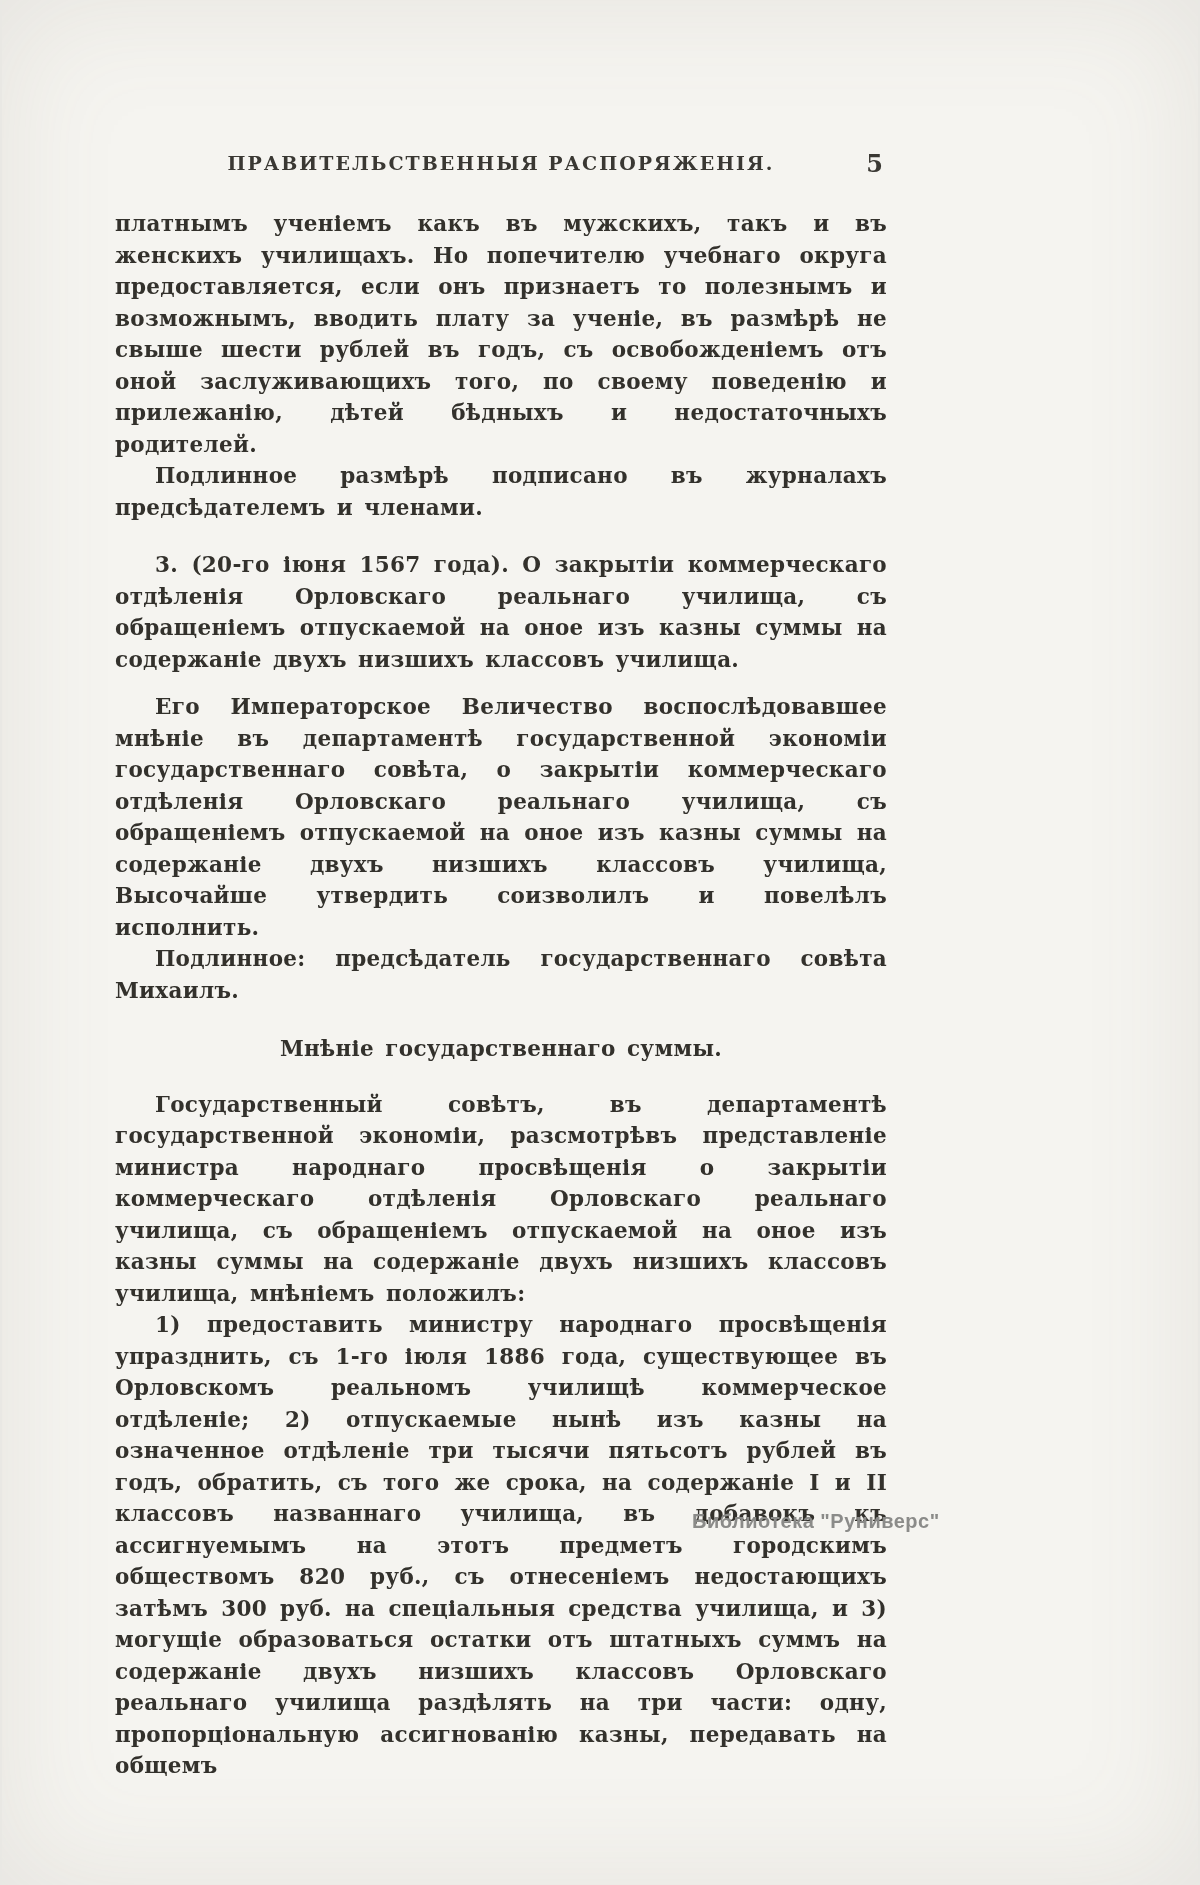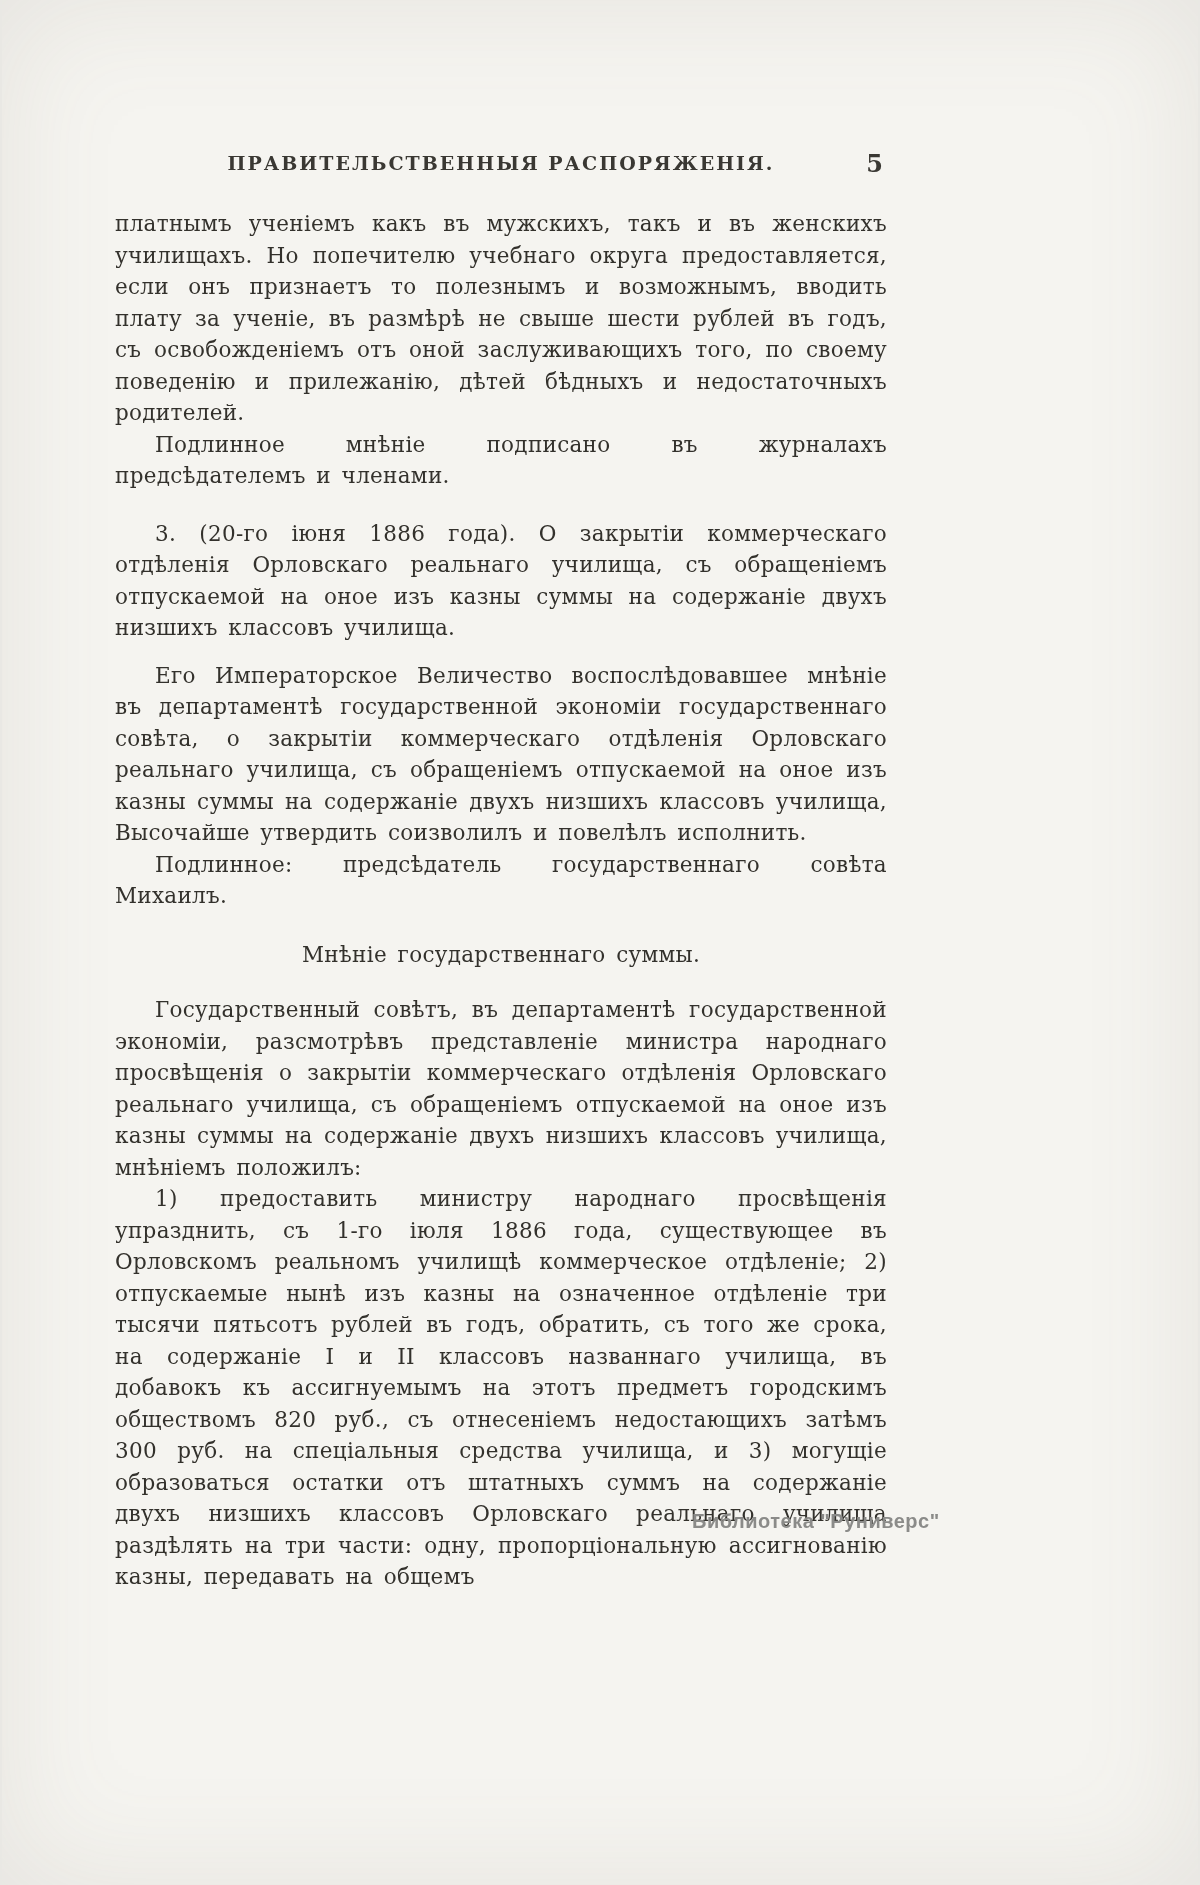--- a/index.html
+++ b/index.html
@@ -40,21 +40,21 @@
     right: 4px;
     top: -3px;
     font-size: 24px;
     letter-spacing: 0;
     font-weight: bold;
   }
   .body-copy p {
     margin: 0;
     font-size: 21.5px;
     line-height: 31.5px;
-    font-weight: normal;
+    font-weight: bold;
     text-align: justify;
     word-spacing: 3.5px;
     letter-spacing: 0.3px;
     color: #33312c;
   }
   .body-copy p.indent { text-indent: 40px; }
   .decree-title {
     margin-top: 26px !important;
     letter-spacing: 1.8px;
     word-spacing: 7px;
@@ -90,22 +90,22 @@
 
   <div class="text-block">
 
     <div class="running-header">
       <span>ПРАВИТЕЛЬСТВЕННЫЯ РАСПОРЯЖЕНІЯ.</span>
       <span class="folio">5</span>
     </div>
 
     <div class="body-copy">
       <p>платнымъ ученіемъ какъ въ мужскихъ, такъ и въ женскихъ училищахъ. Но попечителю учебнаго округа предоставляется, если онъ признаетъ то полезнымъ и возможнымъ, вводить плату за ученіе, въ размѣрѣ не свыше шести рублей въ годъ, съ освобожденіемъ отъ оной заслуживающихъ того, по своему поведенію и прилежанію, дѣтей бѣдныхъ и недостаточныхъ родителей.</p>
-      <p class="indent">Подлинное мнѣніе подписано въ журналахъ предсѣдателемъ и членами.</p>
-      <p class="indent decree-title">3. (20-го іюня 1886 года). О закрытіи коммерческаго отдѣленія Орловскаго реальнаго училища, съ обращеніемъ отпускаемой на оное изъ казны суммы на содержаніе двухъ низшихъ классовъ училища.</p>
+      <p class="indent">Подлинное размѣрѣ подписано въ журналахъ предсѣдателемъ и членами.</p>
+      <p class="indent decree-title">3. (20-го іюня 1567 года). О закрытіи коммерческаго отдѣленія Орловскаго реальнаго училища, съ обращеніемъ отпускаемой на оное изъ казны суммы на содержаніе двухъ низшихъ классовъ училища.</p>
       <p class="indent after-decree">Его Императорское Величество воспослѣдовавшее мнѣніе въ департаментѣ государственной экономіи государственнаго совѣта, о закрытіи коммерческаго отдѣленія Орловскаго реальнаго училища, съ обращеніемъ отпускаемой на оное изъ казны суммы на содержаніе двухъ низшихъ классовъ училища, Высочайше утвердить соизволилъ и повелѣлъ исполнить.</p>
       <p class="indent signature-line">Подлинное: предсѣдатель государственнаго совѣта Михаилъ.</p>
       <p class="section-heading">Мнѣніе государственнаго суммы.</p>
       <p class="indent">Государственный совѣтъ, въ департаментѣ государственной экономіи, разсмотрѣвъ представленіе министра народнаго просвѣщенія о закрытіи коммерческаго отдѣленія Орловскаго реальнаго училища, съ обращеніемъ отпускаемой на оное изъ казны суммы на содержаніе двухъ низшихъ классовъ училища, мнѣніемъ положилъ:</p>
       <p class="indent">1) предоставить министру народнаго просвѣщенія упразднить, съ 1-го іюля 1886 года, существующее въ Орловскомъ реальномъ училищѣ коммерческое отдѣленіе; 2) отпускаемые нынѣ изъ казны на означенное отдѣленіе три тысячи пятьсотъ рублей въ годъ, обратить, съ того же срока, на содержаніе I и II классовъ названнаго училища, въ добавокъ къ ассигнуемымъ на этотъ предметъ городскимъ обществомъ 820 руб., съ отнесеніемъ недостающихъ затѣмъ 300 руб. на спеціальныя средства училища, и 3) могущіе образоваться остатки отъ штатныхъ суммъ на содержаніе двухъ низшихъ классовъ Орловскаго реальнаго училища раздѣлять на три части: одну, пропорціональную ассигнованію казны, передавать на общемъ</p>
     </div>
 
   </div>
 
   <div class="watermark">Библиотека "Руниверс"</div>

